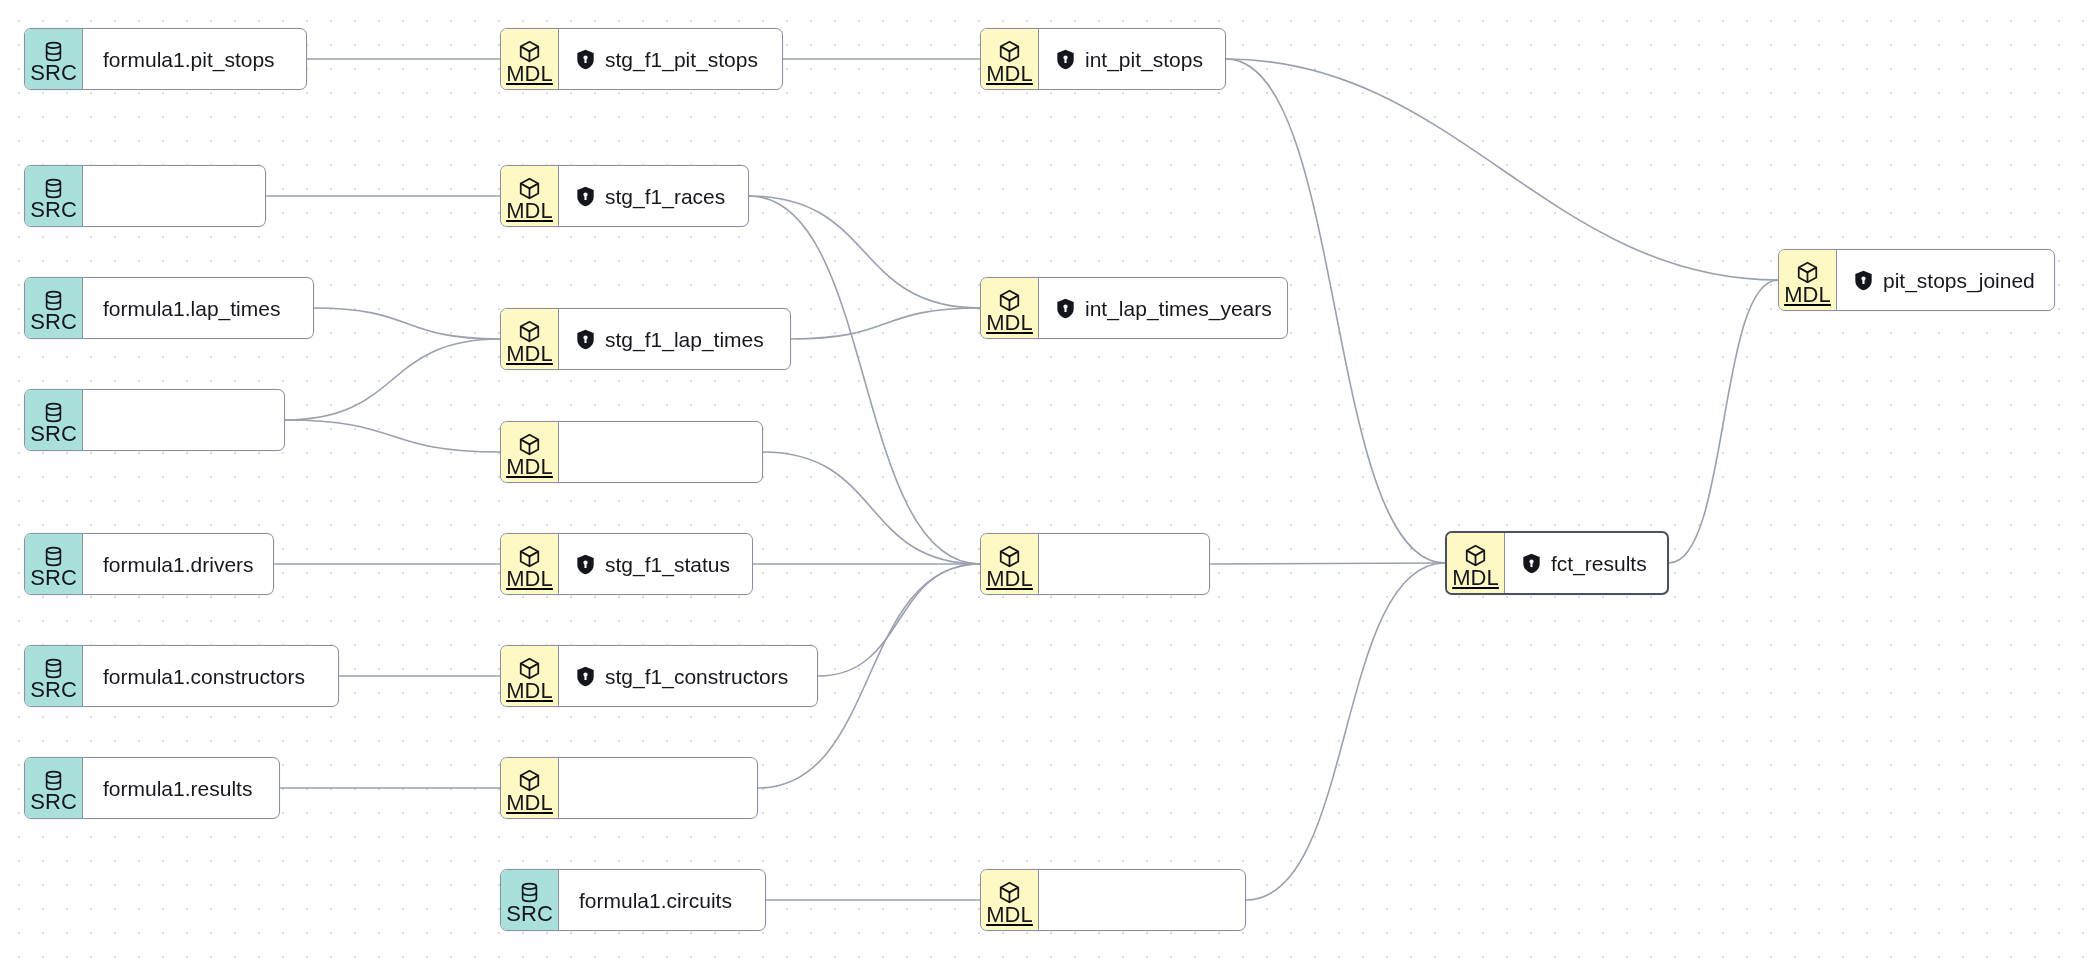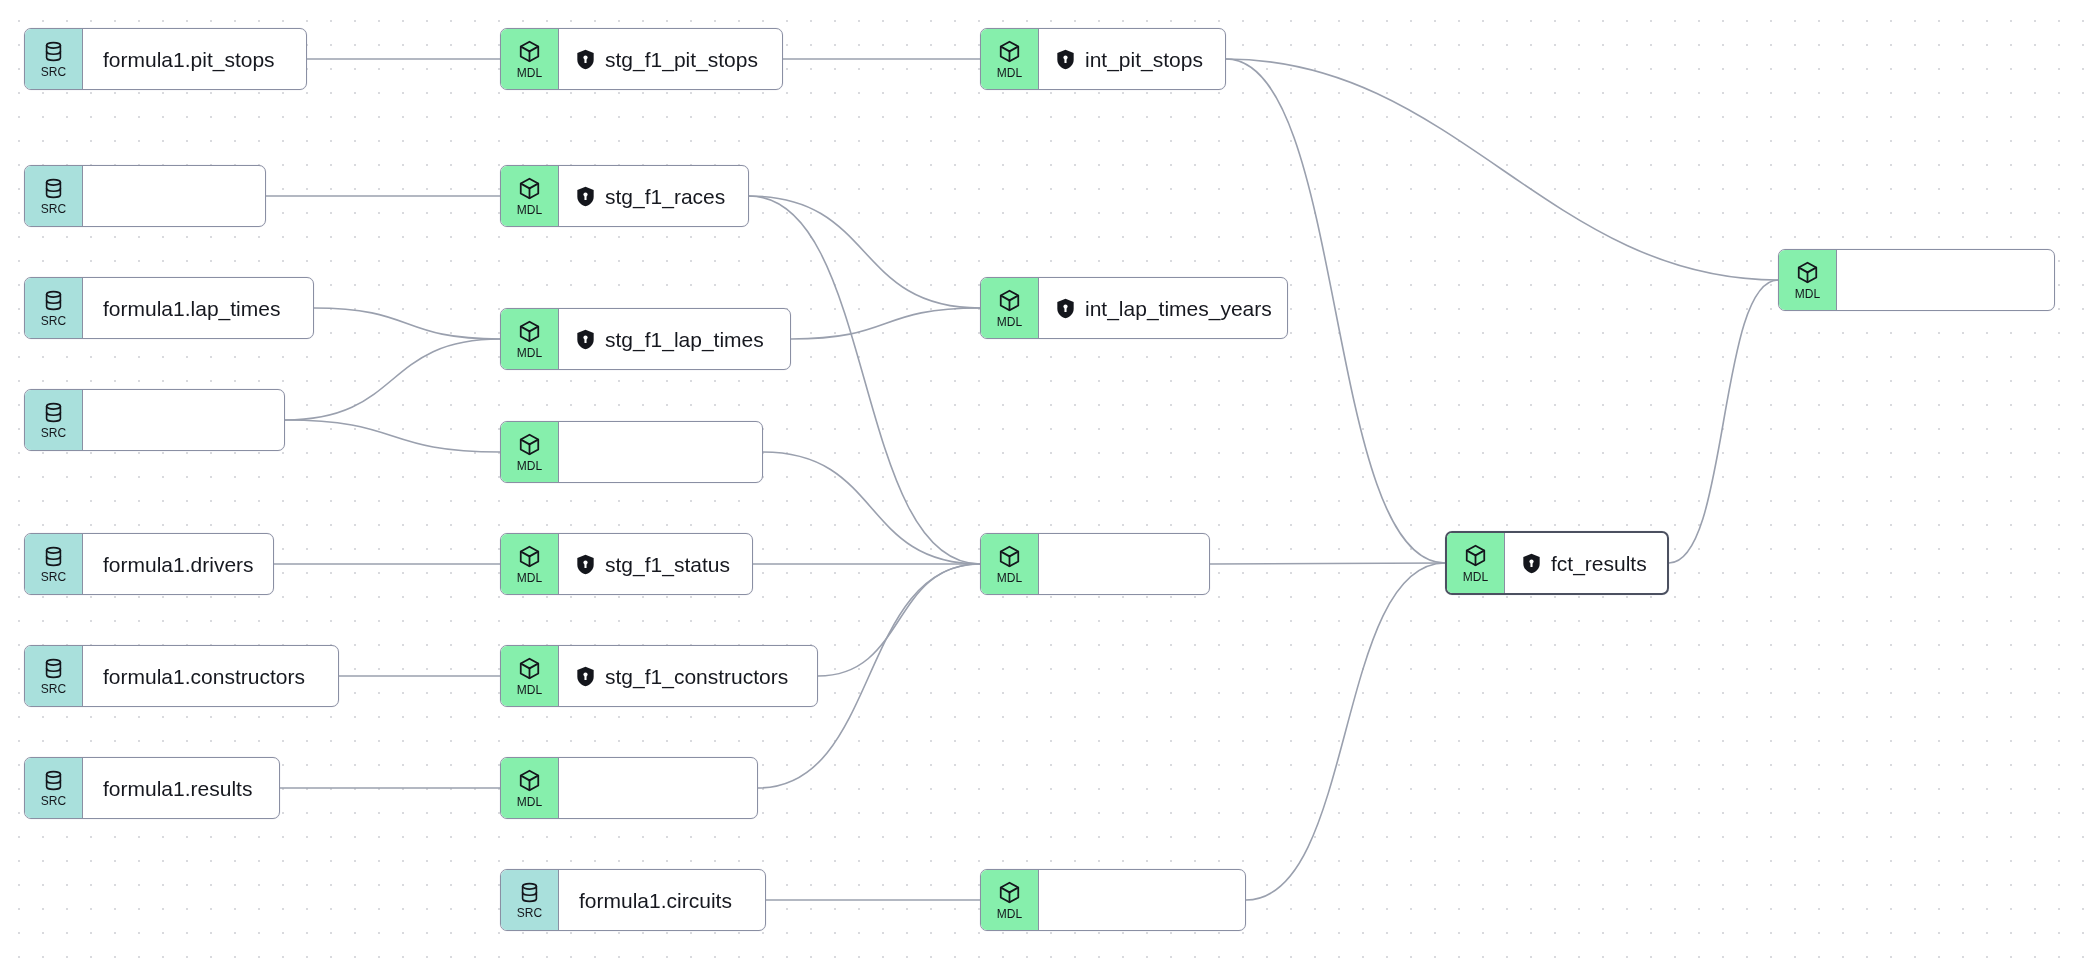--- a/index.html
+++ b/index.html
@@ -56,29 +56,29 @@
     flex-direction: column;
     align-items: center;
     justify-content: center;
     gap: 1px;
     border-right: 1.6px solid #8a8fa3;
     box-sizing: border-box;
     padding-top: 2px;
   }
 
   .node.src .badge { background: #a9e0dc; }
-  .node.mdl .badge { background: #86efac; }
+  .node.mdl .badge { background: #fef9c3; text-decoration: underline; }
 
   .badge-glyph {
     display: block;
     line-height: 0;
   }
 
   .badge-text {
-    font-size: 12px;
+    font-size: 22px;
     line-height: 17px;
     color: #14161c;
     font-family: "Liberation Sans", sans-serif;
     letter-spacing: 0.1px;
   }
 
   .node .body {
     flex: 1 1 auto;
     display: flex;
     align-items: center;
@@ -414,15 +414,23 @@
       </div>
       <div class="node mdl" style="left: 1778px; top: 249px; width: 277px; height: 62px;">
         <div class="badge">
           <span class="badge-glyph"><svg width="25" height="25" viewBox="0 0 24 24" fill="none" stroke="#14161c" stroke-width="1.7" stroke-linecap="round" stroke-linejoin="round">
               <path d="M12 2.6 20.4 7.2v9.6L12 21.4 3.6 16.8V7.2Z"></path>
               <path d="M3.8 7.3 12 11.9l8.2-4.6"></path>
               <path d="M12 11.9V21.3"></path>
             </svg></span>
           <span class="badge-text">MDL</span>
         </div>
+        <div class="body">
+          <span class="shield-icon"><svg width="19" height="21" viewBox="0 0 20 22" xmlns="http://www.w3.org/2000/svg">
+              <path d="M10 0.8 1.4 4.1v7.1c0 5.0 3.7 8.6 8.6 10.1 4.9-1.5 8.6-5.1 8.6-10.1V4.1Z" fill="#14161c"></path>
+              <circle cx="10" cy="9" r="2.2" fill="#ffffff"></circle>
+              <path d="M8.9 9.4h2.2v5.2H8.9Z" fill="#ffffff"></path>
+            </svg></span>
+          <span class="label">pit_stops_joined</span>
+        </div>
       </div>
     </div>
 </div>
 
 </body></html>

